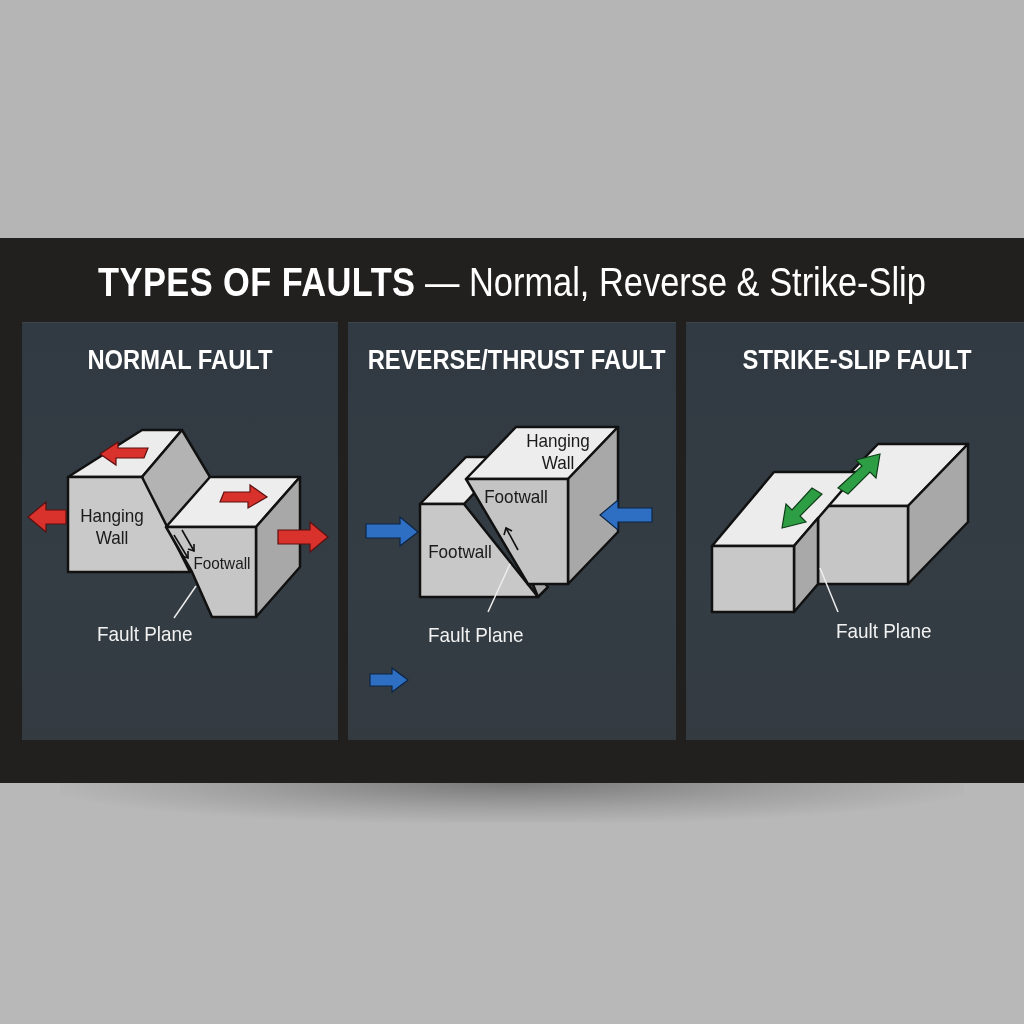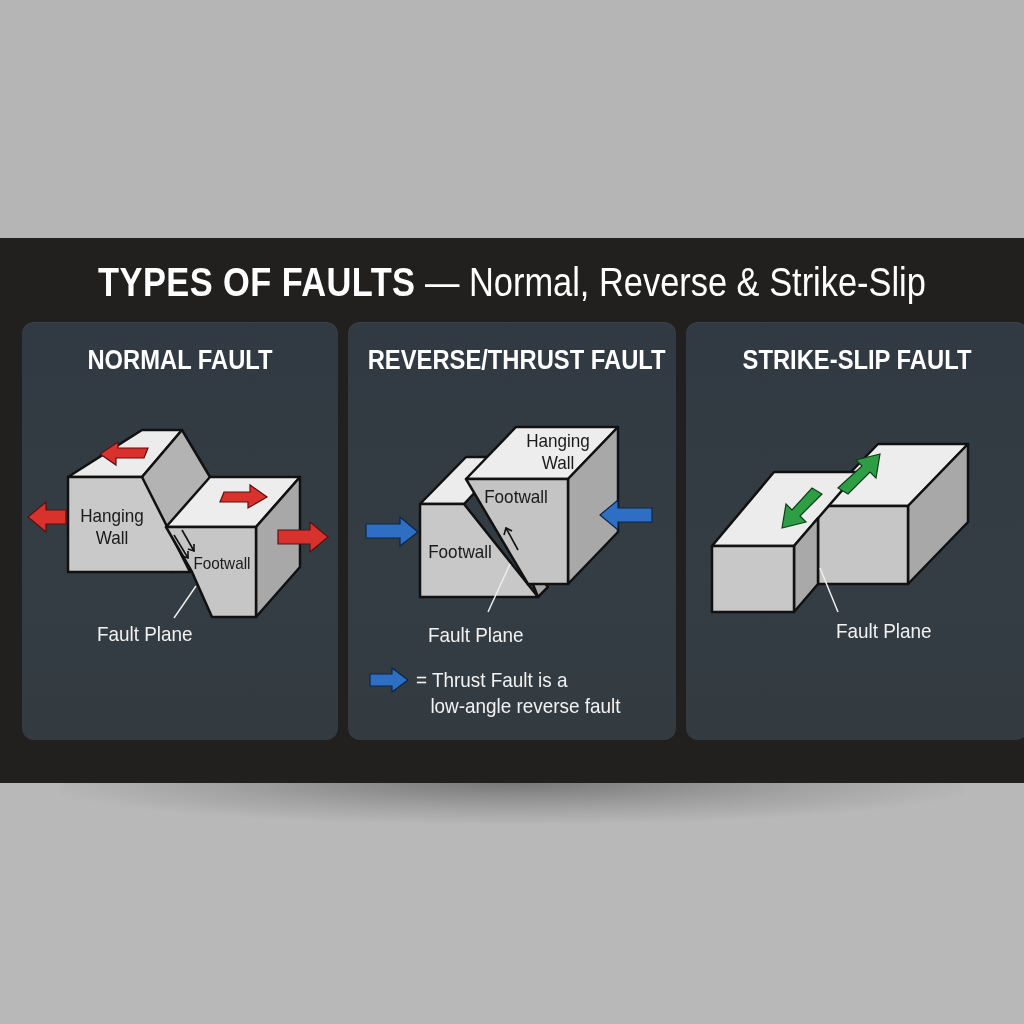--- a/index.html
+++ b/index.html
@@ -20,21 +20,21 @@
   .title {
     position:absolute; left:0; top:254px; width:1024px; text-align:center;
     color:#ffffff; font-size:40px; line-height:56px; white-space:nowrap;
     transform:scaleX(0.86); transform-origin:50% 50%;
   }
   .title .bold { font-weight:bold; letter-spacing:0.5px; }
   .title .light { font-weight:normal; }
   .panel {
     position:absolute; top:322px; height:418px;
     background:linear-gradient(180deg,#313a42 0%,#343d44 60%,#333b41 100%);
-    border-radius:12px;
+    border-radius:0;
     box-shadow:0 1px 0 rgba(255,255,255,0.05) inset;
   }
   .p1 { left:22px; width:316px; }
   .p2 { left:348px; width:328px; }
   .p3 { left:686px; width:342px; }
   .panel-title {
     position:absolute; left:0; top:20px; width:100%; text-align:center;
     color:#ffffff; font-weight:bold; font-size:27px; line-height:36px;
     transform:scaleX(0.88); white-space:nowrap;
   }
@@ -133,26 +133,20 @@
 
     <polygon points="60,358 44,346 44,352 22,352 22,364 44,364 44,370" fill="#2e6fc4" stroke="#0d2545" stroke-width="1.2"></polygon>
   </svg>
   <div class="dlabel" style="left:160px;top:108px;width:100px;">
     <div>Hanging</div>
     <div>Wall</div>
   </div>
   <div class="dlabel" style="left:128px;top:164px;width:80px;">Footwall</div>
   <div class="dlabel" style="left:72px;top:219px;width:80px;">Footwall</div>
   <div class="label" style="left:80px;top:301px;">Fault Plane</div>
-  <div class="legend">
-    <div class="legend-text">
-      <div>= Thrust Fault is a</div>
-      <div style="padding-left:16px;">low-angle reverse fault</div>
-    </div>
-  </div>
 </div>
 
 <div class="panel p3">
   <div class="panel-title">STRIKE-SLIP FAULT</div>
   <svg width="316" height="418" viewBox="0 0 316 418">
     <g stroke="#111" stroke-width="2.5" stroke-linejoin="round">
 
       <polygon points="132,184 192,122 282,122 222,184" fill="#ededed"></polygon>
       <polygon points="222,184 282,122 282,200 222,262" fill="#a8a8a8"></polygon>
       <polygon points="132,184 222,184 222,262 132,262" fill="#c6c6c6"></polygon>

